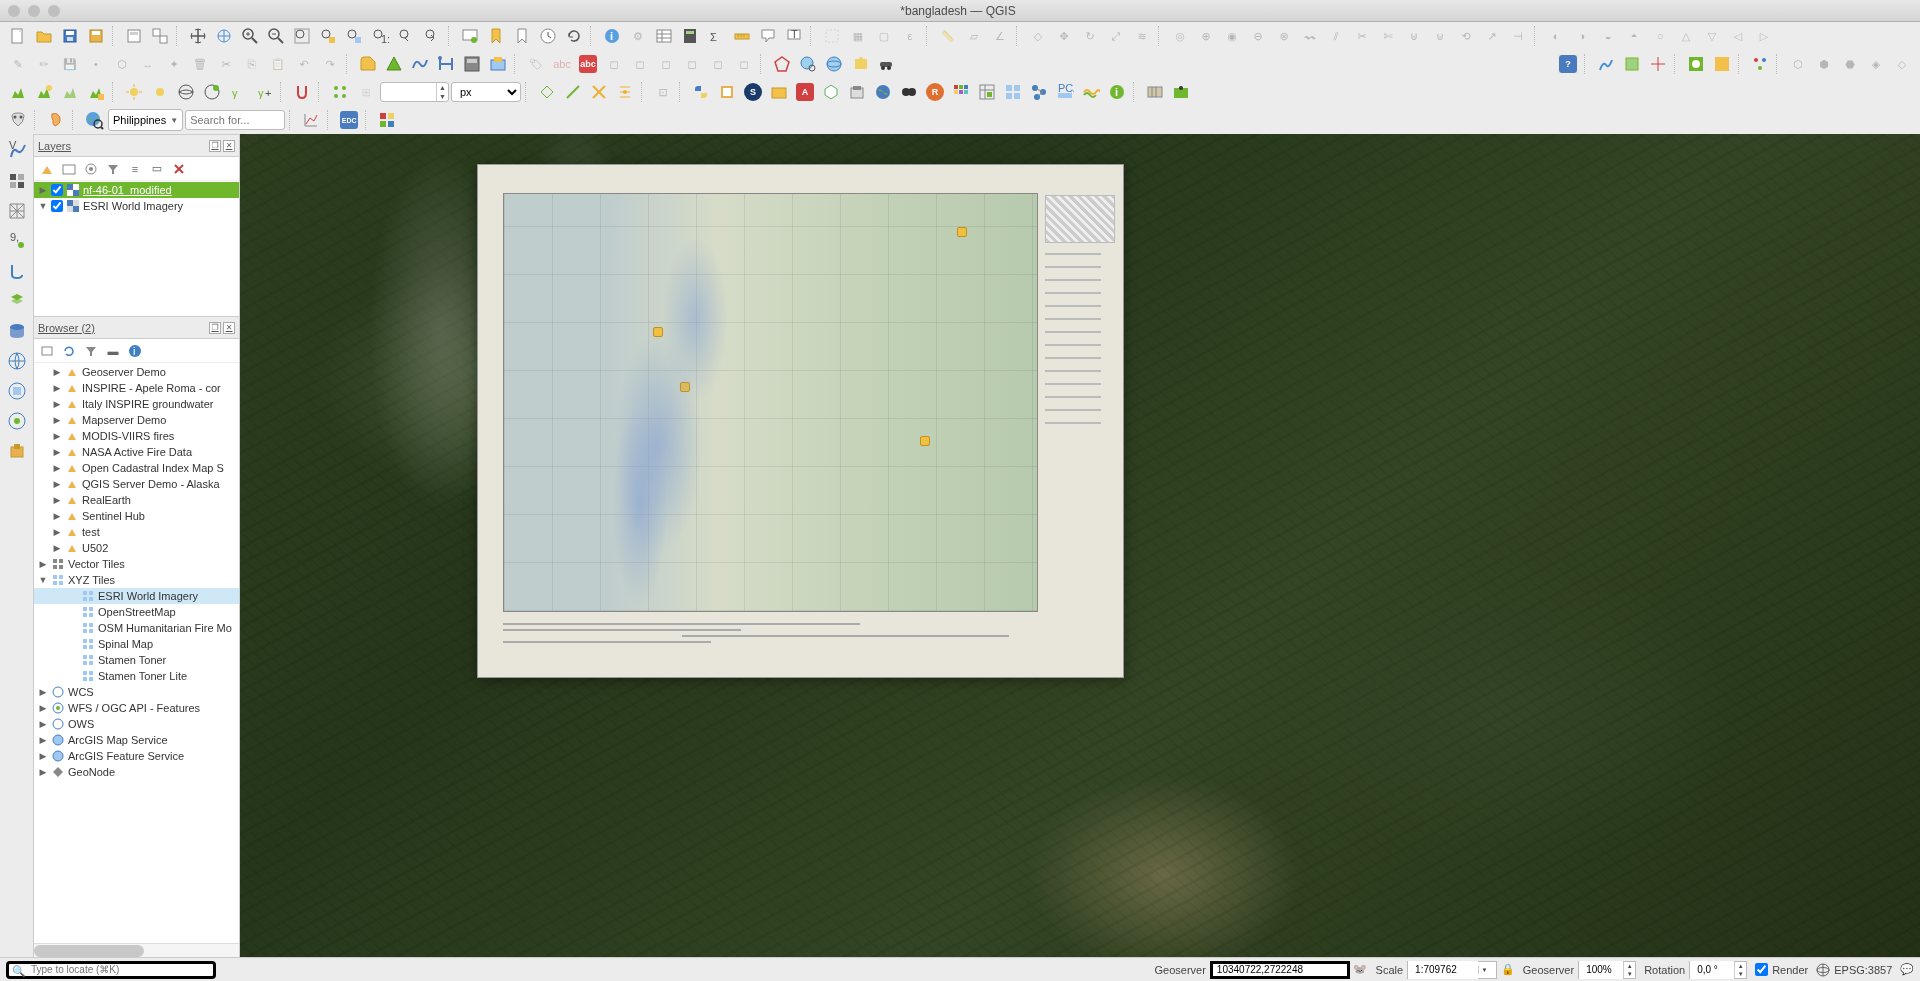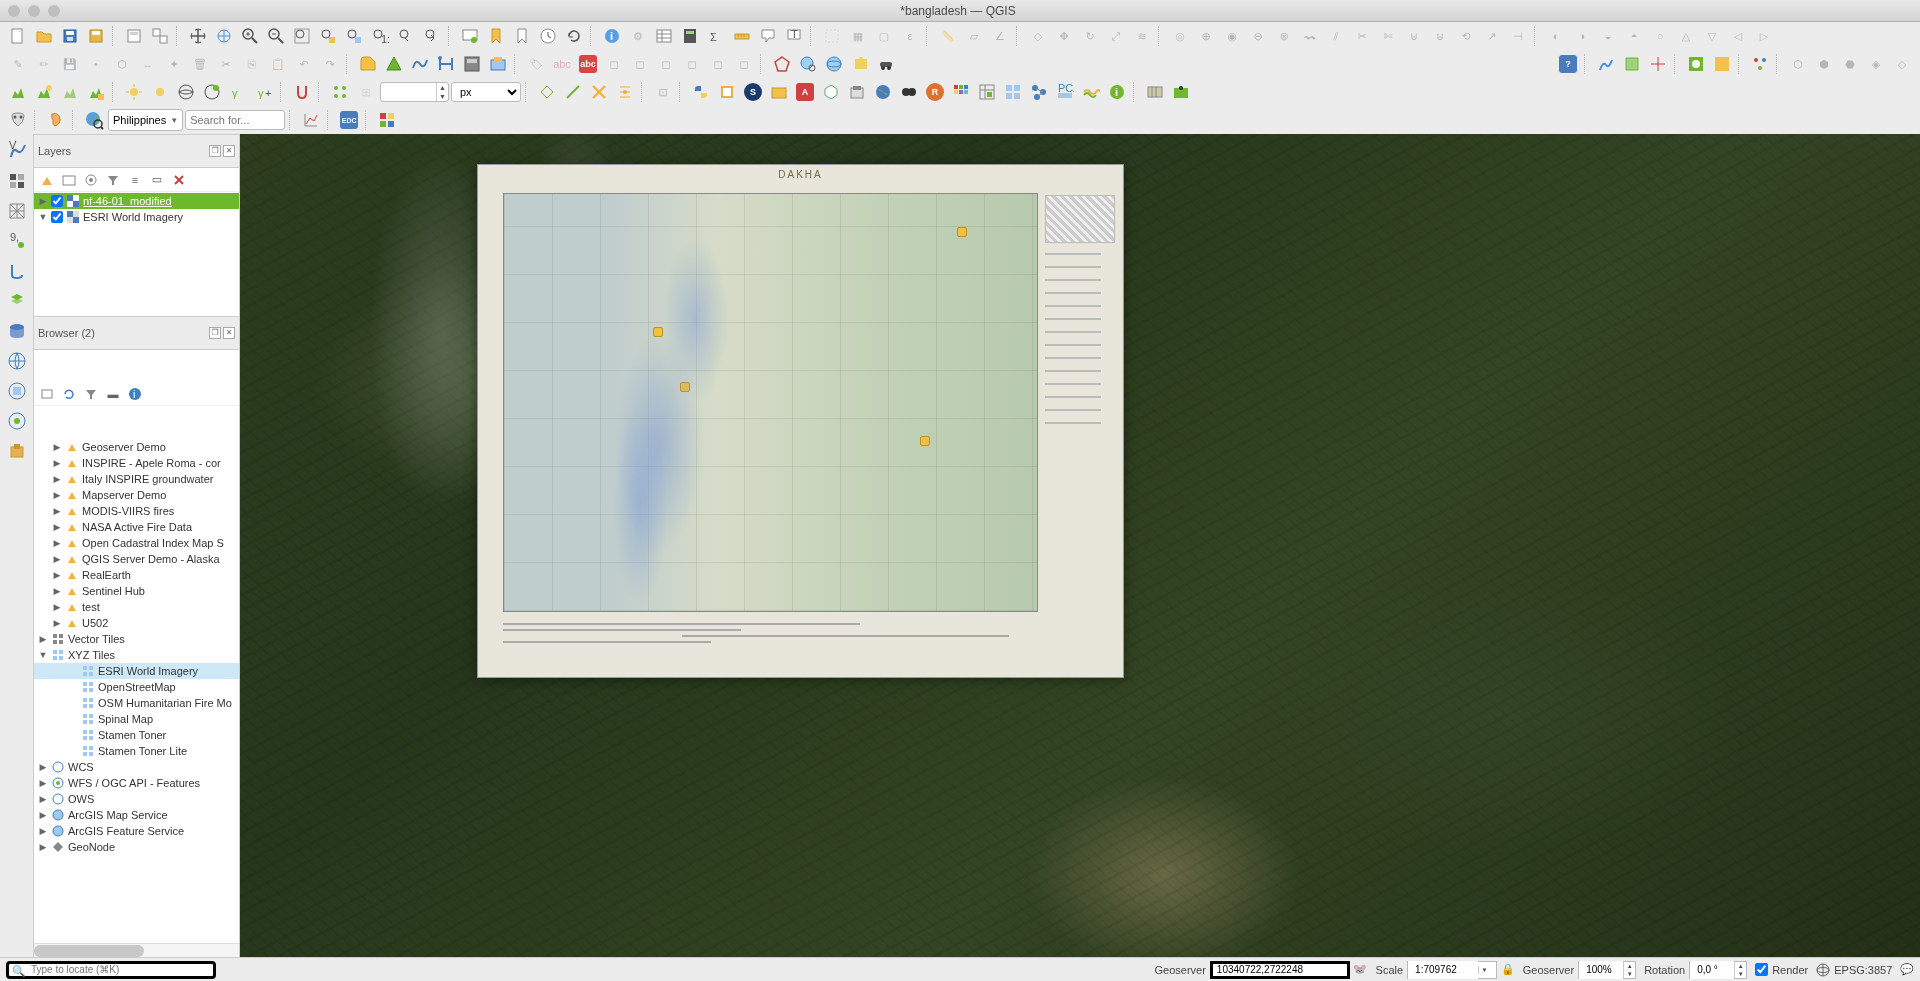--- a/index.html
+++ b/index.html
@@ -33,22 +33,22 @@
 .main { flex: 1; display: flex; min-height: 0; }
 
 
 .left-tools { width: 34px; background: #ececec; display: flex; flex-direction: column; align-items: center; padding-top: 4px; gap: 4px; border-right: 1px solid #ccc; }
 .left-tools .tb-btn { width: 28px; height: 26px; }
 
 
 .panels { width: 206px; background: #fff; display: flex; flex-direction: column; border-right: 1px solid #ccc; }
 .panel { display: flex; flex-direction: column; min-height: 0; }
 .panel.layers { height: 182px; }
-.panel.browser { flex: 1; gap: 32px; }
-.panel-header { background: #ececec; border-bottom: 1px solid #ccc; border-top: 1px solid #ccc; height: 34px; display: flex; align-items: center; justify-content: space-between; padding: 0 4px; font-size: 10px; color: #555; }
+.panel.browser { flex: 1; }
+.panel-header { background: #ececec; border-bottom: 1px solid #ccc; border-top: 1px solid #ccc; height: 23px; display: flex; align-items: center; justify-content: space-between; padding: 0 4px; font-size: 10px; color: #555; text-decoration: underline; }
 .panel-header .hbtns { display: flex; gap: 2px; }
 .panel-header .hbtn { width: 12px; height: 12px; border: 1px solid #aaa; font-size: 8px; text-align: center; line-height: 10px; color: #666; cursor: pointer; background: #fff; }
 .panel-tb { height: 24px; display: flex; align-items: center; padding: 0 4px; gap: 4px; border-bottom: 1px solid #eee; }
 .panel-tb .pt-btn { width: 18px; height: 18px; display: flex; align-items: center; justify-content: center; cursor: pointer; color: #666; }
 
 .tree { flex: 1; overflow-y: auto; overflow-x: hidden; padding: 1px 0; white-space: nowrap; }
 .tree-row { display: flex; align-items: center; height: 16px; padding-left: 4px; gap: 3px; cursor: pointer; font-size: 11px; color: #333; }
 .tree-row.sel { background: #6fb82d; color: #fff; }
 .tree-row.sel2 { background: #cfe8f7; }
 .tree-row .exp { width: 10px; font-size: 9px; color: #666; text-align: center; }
@@ -1212,21 +1212,20 @@
       <div class="scroll-x">
           <div class="thumb"></div>
         </div>
     </div>
   </div>
 
   <div class="canvas-wrap">
     <div class="satellite"></div>
     <div class="river"></div>
     <div class="overlay-map">
-      <div class="map-title">DAKHA</div>
       <div class="map-body">
         <div class="marker" style="left:28%;top:32%"></div>
         <div class="marker" style="left:33%;top:45%"></div>
         <div class="marker" style="left:78%;top:58%"></div>
         <div class="marker" style="left:85%;top:8%"></div>
       </div>
       <div class="legend">
         <div class="lg-block"></div>
         <div class="lg-text"></div>
           <div class="lg-text"></div>

